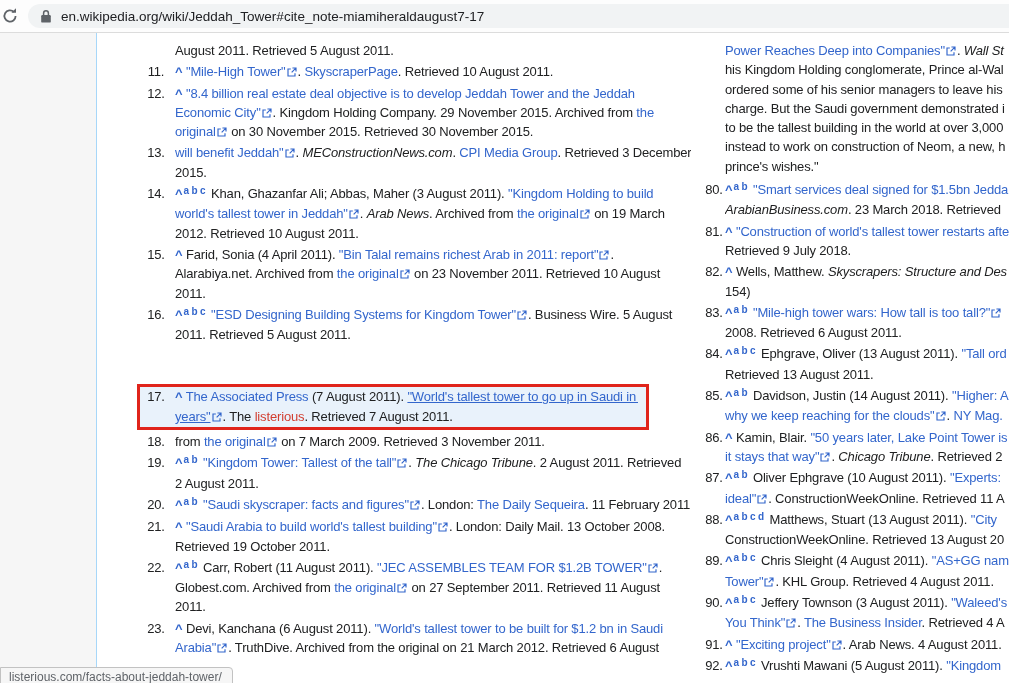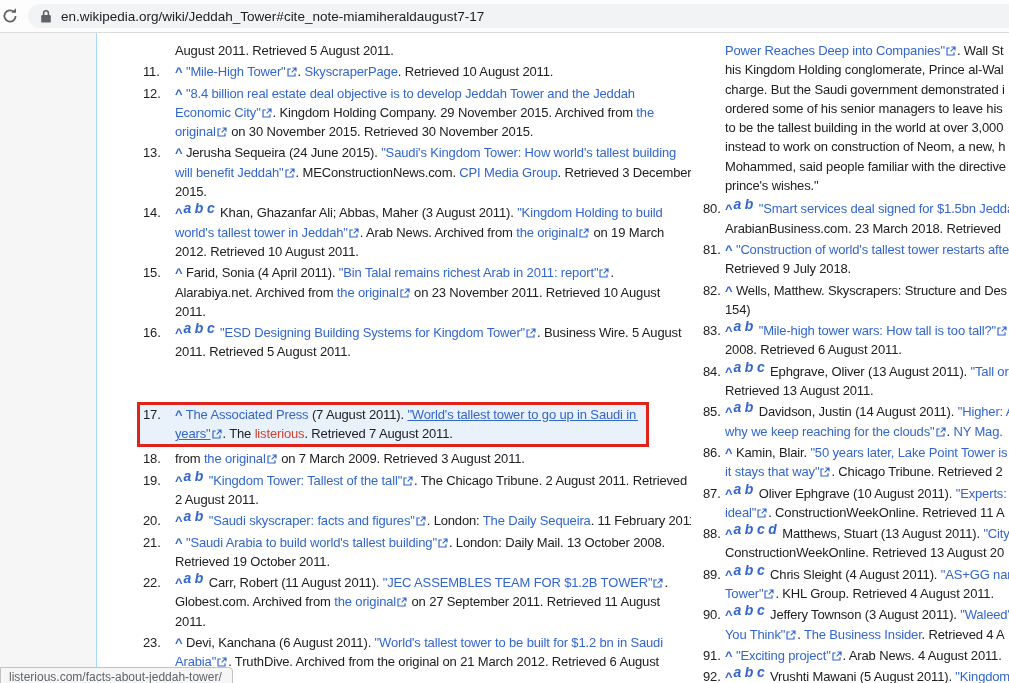--- a/index.html
+++ b/index.html
@@ -19,33 +19,33 @@
   .page{position:absolute;top:33px;left:0;right:0;bottom:0;background:#e5e5e5;}
   .leftmargin{position:absolute;left:0;top:0;bottom:0;width:96px;background:#f6f6f6;
     border-right:1px solid var(--content-border,#a7d7f9);}
   .content{position:absolute;left:97px;top:0;right:0;bottom:0;background:#fff;overflow:hidden;}
   ol.col{list-style:none;margin:0;padding:0;position:absolute;top:8px;
     font-size:13px;line-height:19.3px;letter-spacing:-0.15px;}
   ol.col.left{left:46px;width:548px;}
   ol.col.right{left:606px;width:306px;overflow:hidden;}
   ol.col li{display:flex;margin-bottom:2px;}
   ol.col.right li:first-child{margin-bottom:4px;}
-  .num{flex:none;text-align:left;}
+  .num{flex:none;text-align:center;}
   ol.col.left .num{width:26px;margin-right:6px;}
   ol.col.right .num{width:22px;}
   .body{flex:1;min-width:0;overflow:hidden;}
   .line{white-space:pre;}
   
   .seg-plain{color:var(--text,#202122);}
   .seg-link{color:var(--link,#3366cc);cursor:pointer;}
-  .seg-italic{}
+  .seg-italic{font-style:italic;}
   .seg-red{color:var(--red,#d23f31);cursor:pointer;}
   .seg-underline{text-decoration:underline;}
   .seg-caret{color:var(--link,#3366cc);font-weight:bold;cursor:pointer;}
-  .seg-sup{color:var(--link,#3366cc);font-style:italic;font-weight:bold;font-size:14px;
+  .seg-sup{color:var(--link,#3366cc);font-weight:bold;font-size:10px;
     position:relative;top:-4px;margin:0 2px 0 1px;cursor:pointer;}
   .ext-icon{display:inline-block;margin:0 1px;}
   .ext-icon svg{vertical-align:-1px;}
   
   li.hl{background:var(--hl-bg,#e9f2fb);border:3px solid var(--hl-border,#e0241b);
     box-sizing:border-box;width:512px;margin-left:-6px;padding:0 8px 1px 3px;margin-top:40px;}
   
   .status{position:absolute;left:0;bottom:-12px;height:24px;z-index:9;background:#f6f6f6;
     border:1px solid #c2c2c2;border-radius:0 4px 0 0;padding:2px 10px 0 8px;
     font-size:12px;color:#5f6368;white-space:nowrap;}
@@ -100,21 +100,20 @@
                 </svg></span><span class="seg-plain">. Kingdom Holding Company. 29 November 2015. Archived from </span><span class="seg-link">the</span></div>
             <div class="line"><span class="seg-link">original</span><span class="ext-icon"><svg width="10" height="10" viewBox="0 0 12 12">
                   <path d="M6.5 1.2h4.3v4.3M10.6 1.4L5.6 6.4" fill="none" stroke="#36c" stroke-width="1.4"></path>
                   <path d="M4.6 2.4H1.2v8.4h8.4V7.4" fill="none" stroke="#36c" stroke-width="1.4"></path>
                 </svg></span><span class="seg-plain"> on 30 November 2015. Retrieved 30 November 2015.</span></div>
           </div>
         </li>
         <li>
           <span class="num">13.</span>
           <div class="body">
-            <div class="line"><span class="seg-caret">^</span><span class="seg-plain"> Jerusha Sequeira (24 June 2015). </span><span class="seg-link">"Saudi's Kingdom Tower: How world's tallest building</span></div>
             <div class="line"><span class="seg-link">will benefit Jeddah"</span><span class="ext-icon"><svg width="10" height="10" viewBox="0 0 12 12">
                   <path d="M6.5 1.2h4.3v4.3M10.6 1.4L5.6 6.4" fill="none" stroke="#36c" stroke-width="1.4"></path>
                   <path d="M4.6 2.4H1.2v8.4h8.4V7.4" fill="none" stroke="#36c" stroke-width="1.4"></path>
                 </svg></span><span class="seg-plain">. </span><span class="seg-plain seg-italic">MEConstructionNews.com</span><span class="seg-plain">. </span><span class="seg-link">CPI Media Group</span><span class="seg-plain">. Retrieved 3 December</span></div>
             <div class="line"><span class="seg-plain">2015.</span></div>
           </div>
         </li>
         <li>
           <span class="num">14.</span>
           <div class="body">
@@ -162,21 +161,21 @@
                   <path d="M4.6 2.4H1.2v8.4h8.4V7.4" fill="none" stroke="#36c" stroke-width="1.4"></path>
                 </svg></span><span class="seg-plain">. The </span><span class="seg-red">listerious</span><span class="seg-plain">. Retrieved 7 August 2011.</span></div>
           </div>
         </li>
         <li>
           <span class="num">18.</span>
           <div class="body">
             <div class="line"><span class="seg-plain">from </span><span class="seg-link">the original</span><span class="ext-icon"><svg width="10" height="10" viewBox="0 0 12 12">
                   <path d="M6.5 1.2h4.3v4.3M10.6 1.4L5.6 6.4" fill="none" stroke="#36c" stroke-width="1.4"></path>
                   <path d="M4.6 2.4H1.2v8.4h8.4V7.4" fill="none" stroke="#36c" stroke-width="1.4"></path>
-                </svg></span><span class="seg-plain"> on 7 March 2009. Retrieved 3 August 2011.</span></div>
+                </svg></span><span class="seg-plain"> on 7 March 2009. Retrieved 3 November 2011.</span></div>
           </div>
         </li>
         <li>
           <span class="num">19.</span>
           <div class="body">
             <div class="line"><span class="seg-caret">^</span><span class="seg-sup">a b</span><span class="seg-plain"> </span><span class="seg-link">"Kingdom Tower: Tallest of the tall"</span><span class="ext-icon"><svg width="10" height="10" viewBox="0 0 12 12">
                   <path d="M6.5 1.2h4.3v4.3M10.6 1.4L5.6 6.4" fill="none" stroke="#36c" stroke-width="1.4"></path>
                   <path d="M4.6 2.4H1.2v8.4h8.4V7.4" fill="none" stroke="#36c" stroke-width="1.4"></path>
                 </svg></span><span class="seg-plain">. </span><span class="seg-plain seg-italic">The Chicago Tribune</span><span class="seg-plain">. 2 August 2011. Retrieved</span></div>
             <div class="line"><span class="seg-plain">2 August 2011.</span></div>
@@ -228,25 +227,24 @@
       </ol>
     <ol class="col right" id="rightcol">
         <li>
           <span class="num"></span>
           <div class="body">
             <div class="line"><span class="seg-link">Power Reaches Deep into Companies"</span><span class="ext-icon"><svg width="10" height="10" viewBox="0 0 12 12">
                   <path d="M6.5 1.2h4.3v4.3M10.6 1.4L5.6 6.4" fill="none" stroke="#36c" stroke-width="1.4"></path>
                   <path d="M4.6 2.4H1.2v8.4h8.4V7.4" fill="none" stroke="#36c" stroke-width="1.4"></path>
                 </svg></span><span class="seg-plain">. </span><span class="seg-plain seg-italic">Wall St</span></div>
             <div class="line"><span class="seg-plain">his Kingdom Holding conglomerate, Prince al-Wal</span></div>
+            <div class="line"><span class="seg-plain">ordered some of his senior managers to leave his</span></div>
             <div class="line"><span class="seg-plain">charge. But the Saudi government demonstrated i</span></div>
-            <div class="line"><span class="seg-plain">ordered some of his senior managers to leave his</span></div>
             <div class="line"><span class="seg-plain">to be the tallest building in the world at over 3,000</span></div>
             <div class="line"><span class="seg-plain">instead to work on construction of Neom, a new, h</span></div>
-            <div class="line"><span class="seg-plain">Mohammed, said people familiar with the directive</span></div>
             <div class="line"><span class="seg-plain">prince's wishes."</span></div>
           </div>
         </li>
         <li>
           <span class="num">80.</span>
           <div class="body">
             <div class="line"><span class="seg-caret">^</span><span class="seg-sup">a b</span><span class="seg-plain"> </span><span class="seg-link">"Smart services deal signed for $1.5bn Jedda</span></div>
             <div class="line"><span class="seg-plain seg-italic">ArabianBusiness.com</span><span class="seg-plain">. 23 March 2018. Retrieved</span></div>
           </div>
         </li>

